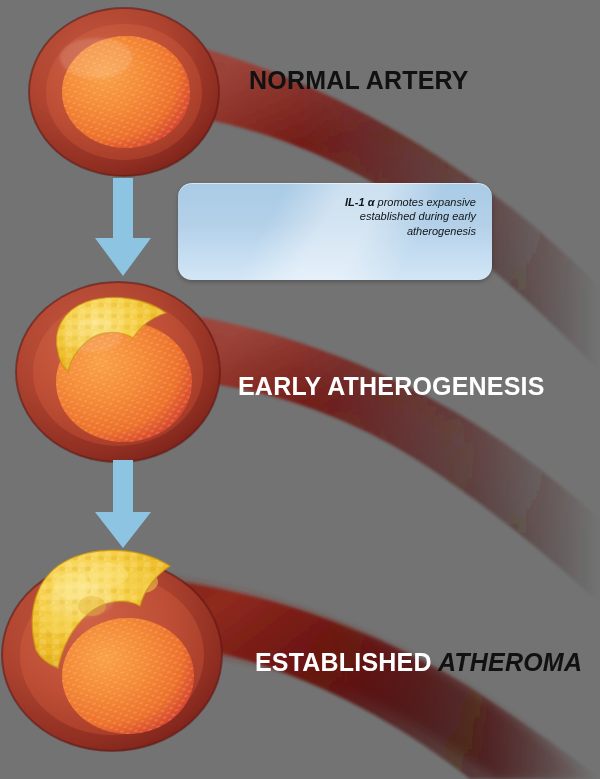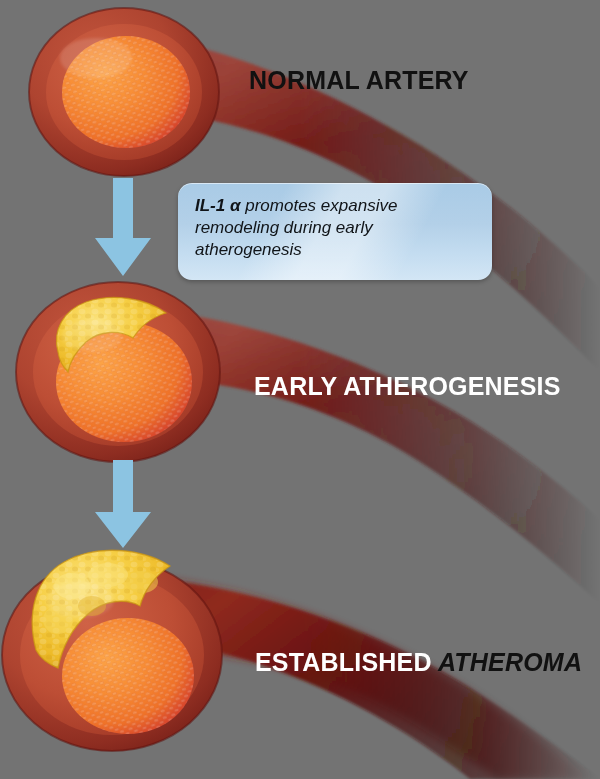--- a/index.html
+++ b/index.html
@@ -34,21 +34,21 @@
     letter-spacing: 0.2px;
     white-space: nowrap;
     line-height: 1;
   }
   .label-normal {
     left: 249px;
     top: 68px;
     color: #111111;
   }
   .label-early {
-    left: 254px;
+    left: 238px;
     top: 374px;
     color: #ffffff;
   }
   .label-established {
     left: 237px;
     top: 650px;
   }
   .label-established .seg-light { color: #ffffff; margin-left: 18px; }
   .label-established .seg-dark  { color: #111111; font-style: italic; }
 
@@ -62,23 +62,24 @@
         rgba(255,255,255,0.00) 30%,
         rgba(255,255,255,0.42) 46%,
         rgba(255,255,255,0.42) 58%,
         rgba(255,255,255,0.00) 74%,
         rgba(255,255,255,0.00) 100%),
       linear-gradient(180deg, #a9cbe6 0%, #b3d0e8 42%, #c3dcf0 72%, #d3e6f5 100%);
     box-shadow: 0 2px 4px rgba(0,0,0,0.25), inset 0 1px 0 rgba(255,255,255,0.55);
     box-sizing: border-box;
     padding: 12px 16px 6px 17px;
     font-style: italic;
-    font-size: 17px;
+    font-size: 11px;
     line-height: 1.30;
     color: #101418;
+    text-align: right;
   }
   .callout b {
     font-weight: bold;
     font-style: italic;
   }
   .callout-1 { left: 178px; top: 183px;  width: 314px; height: 97px; }
   .callout-2 { left: 178px; top: 483px;  width: 314px; height: 74px; }
 
   .callout-line { display: block; }
 </style>
@@ -320,18 +321,18 @@
 
   <div class="stage-label label-early">EARLY ATHEROGENESIS</div>
 
   <div class="stage-label label-established"><span class="seg-light">ESTABLISHED</span><span class="seg-dark"> ATHEROMA</span></div>
 
   <div class="callout callout-1">
     <span class="callout-line">
       <b>IL-1 α</b>
       <span>promotes expansive</span>
     </span>
-    <span class="callout-line">remodeling during early</span>
+    <span class="callout-line">established during early</span>
     <span class="callout-line">atherogenesis</span>
   </div>
 
 
 </div>
 
 </body></html>

